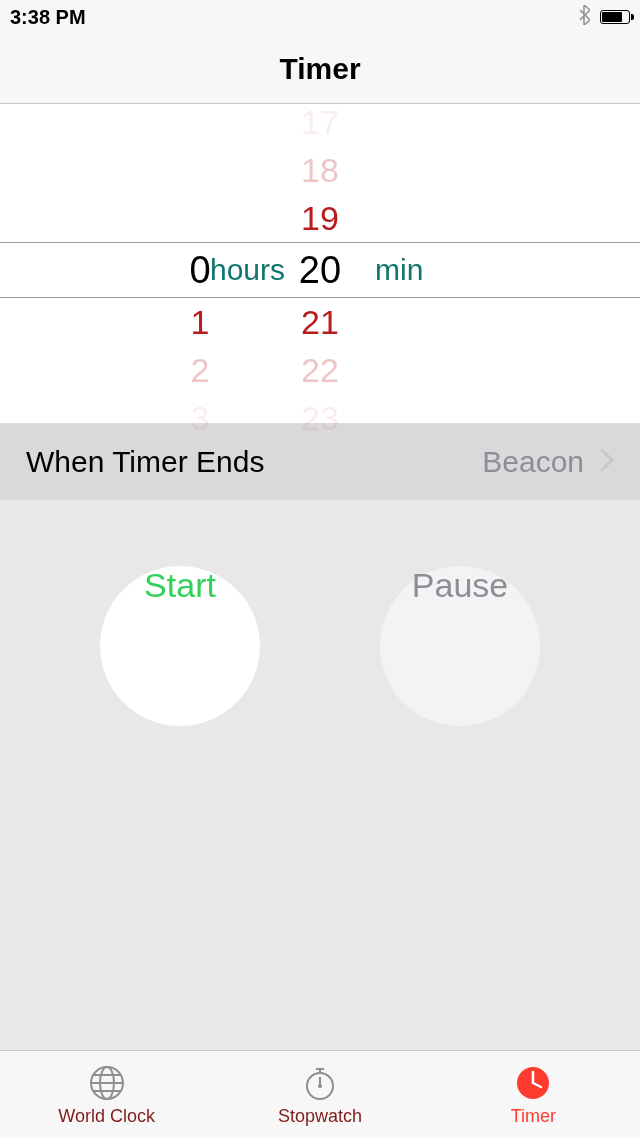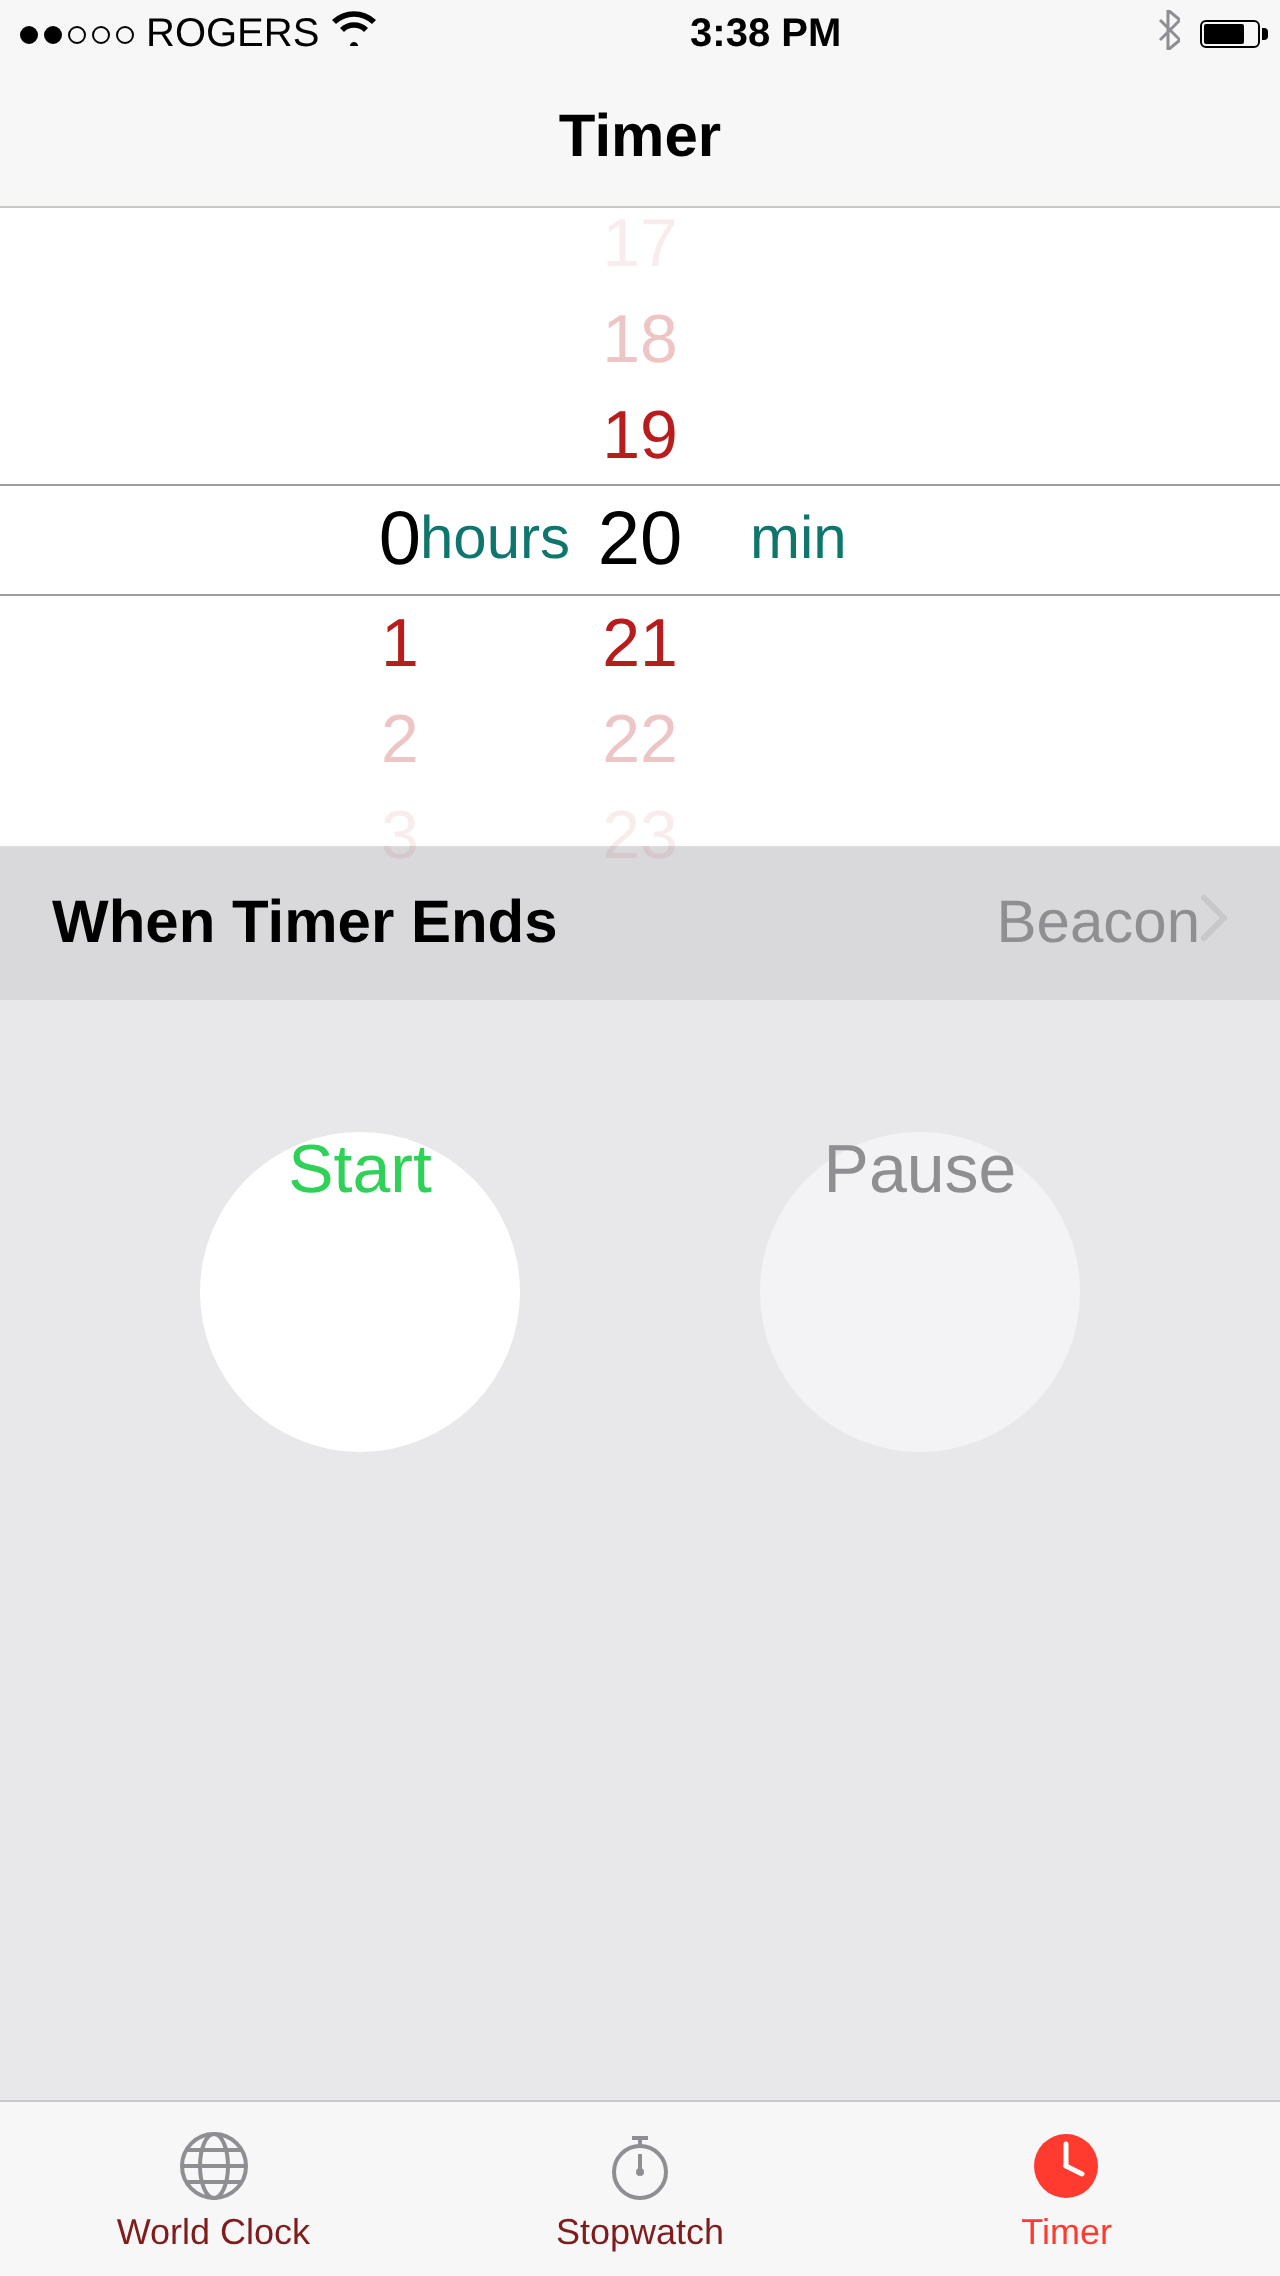--- a/index.html
+++ b/index.html
@@ -30,56 +30,41 @@
   .picker-item.sel { color:#000; font-weight:400; font-size:38px;}
   .picker-item.far { opacity:0.25;}
   .picker-item.farther { opacity:0.08;}
   .picker-label-sel { position:absolute; top:138px; height:56px; display:flex; align-items:center; font-size:30px; color:#0f766e; font-weight:400;}
   .hours-label { left:50%; margin-left:-110px;}
   .min-label { left:50%; margin-left:55px;}
   .min-col-values { left:50%; margin-left:-40px; text-align:center; width:80px;}
   .hours-col-values { left:50%; margin-left:-150px; text-align:center; width:60px;}
   
   .row { height:76px; background:#d9d9dc; display:flex; align-items:center; justify-content:space-between; padding:0 26px;}
-  .row-label { font-size:30px; color:#000; font-weight:700;}
-  .row-value { font-size:30px; color:#8e8e93; display:flex; align-items:center; gap:0;}
+  .row-label { font-size:30px; color:#000; font-weight:400;}
+  .row-value { font-size:30px; color:#8e8e93; display:flex; align-items:center; gap:16px;}
   .chevron { color:#c7c7cc; font-size:30px;}
   
   .body-area { flex:1; background:#e8e8ea; position:relative;}
   .buttons-row { display:flex; justify-content:space-around; padding:66px 40px 0 40px;}
   .round-btn { width:160px; height:160px; border-radius:50%; display:flex; align-items:flex-start; justify-content:center; font-size:34px; font-weight:400;}
   .start-btn { background:#fff; color:#30d158;}
   .pause-btn { background:#f3f3f5; color:#8e8e93;}
   
   .tab-bar { height:88px; background:#f7f7f8; border-top:1px solid #c8c7cc; display:flex;}
   .tab { flex:1; display:flex; flex-direction:column; align-items:center; justify-content:center; gap:3px; color:#7f1d1d; font-size:18px;}
   .tab.active { color:#ff3b30;}
   .tab-icon { height:40px; display:flex; align-items:center; justify-content:center;}
 </style>
 </head>
 <body>
 
 <div class="screen">
 
   <div class="status-bar">
-    <div class="status-left">
-      <span class="signal-dots">
-        <span class="signal-dot filled"></span>
-          <span class="signal-dot filled"></span>
-          <span class="signal-dot"></span>
-          <span class="signal-dot"></span>
-          <span class="signal-dot"></span>
-      </span>
-      <span class="carrier">ROGERS</span>
-      <span class="wifi">
-        <svg width="22" height="18" viewBox="0 0 22 18">
-            <path d="M11 16 a2 2 0 1 0 0.001 0 M4 9 a10 10 0 0 1 14 0 l-2 2 a7 7 0 0 0 -10 0 z M0 5 a16 16 0 0 1 22 0 l-2 2 a13 13 0 0 0 -18 0 z" fill="#000"></path>
-          </svg>
-      </span>
-    </div>
     <div class="status-time">3:38 PM</div>
     <div class="status-right">
       <span class="bt-icon">
         <svg width="12" height="20" viewBox="0 0 12 20">
             <path d="M6 0 L6 20 L12 15 L2 5 M6 0 L12 5 L2 15" stroke="#8e8e93" stroke-width="1.5" fill="none"></path>
           </svg>
       </span>
       <span class="battery">
           <span class="battery-fill"></span>
         </span>

